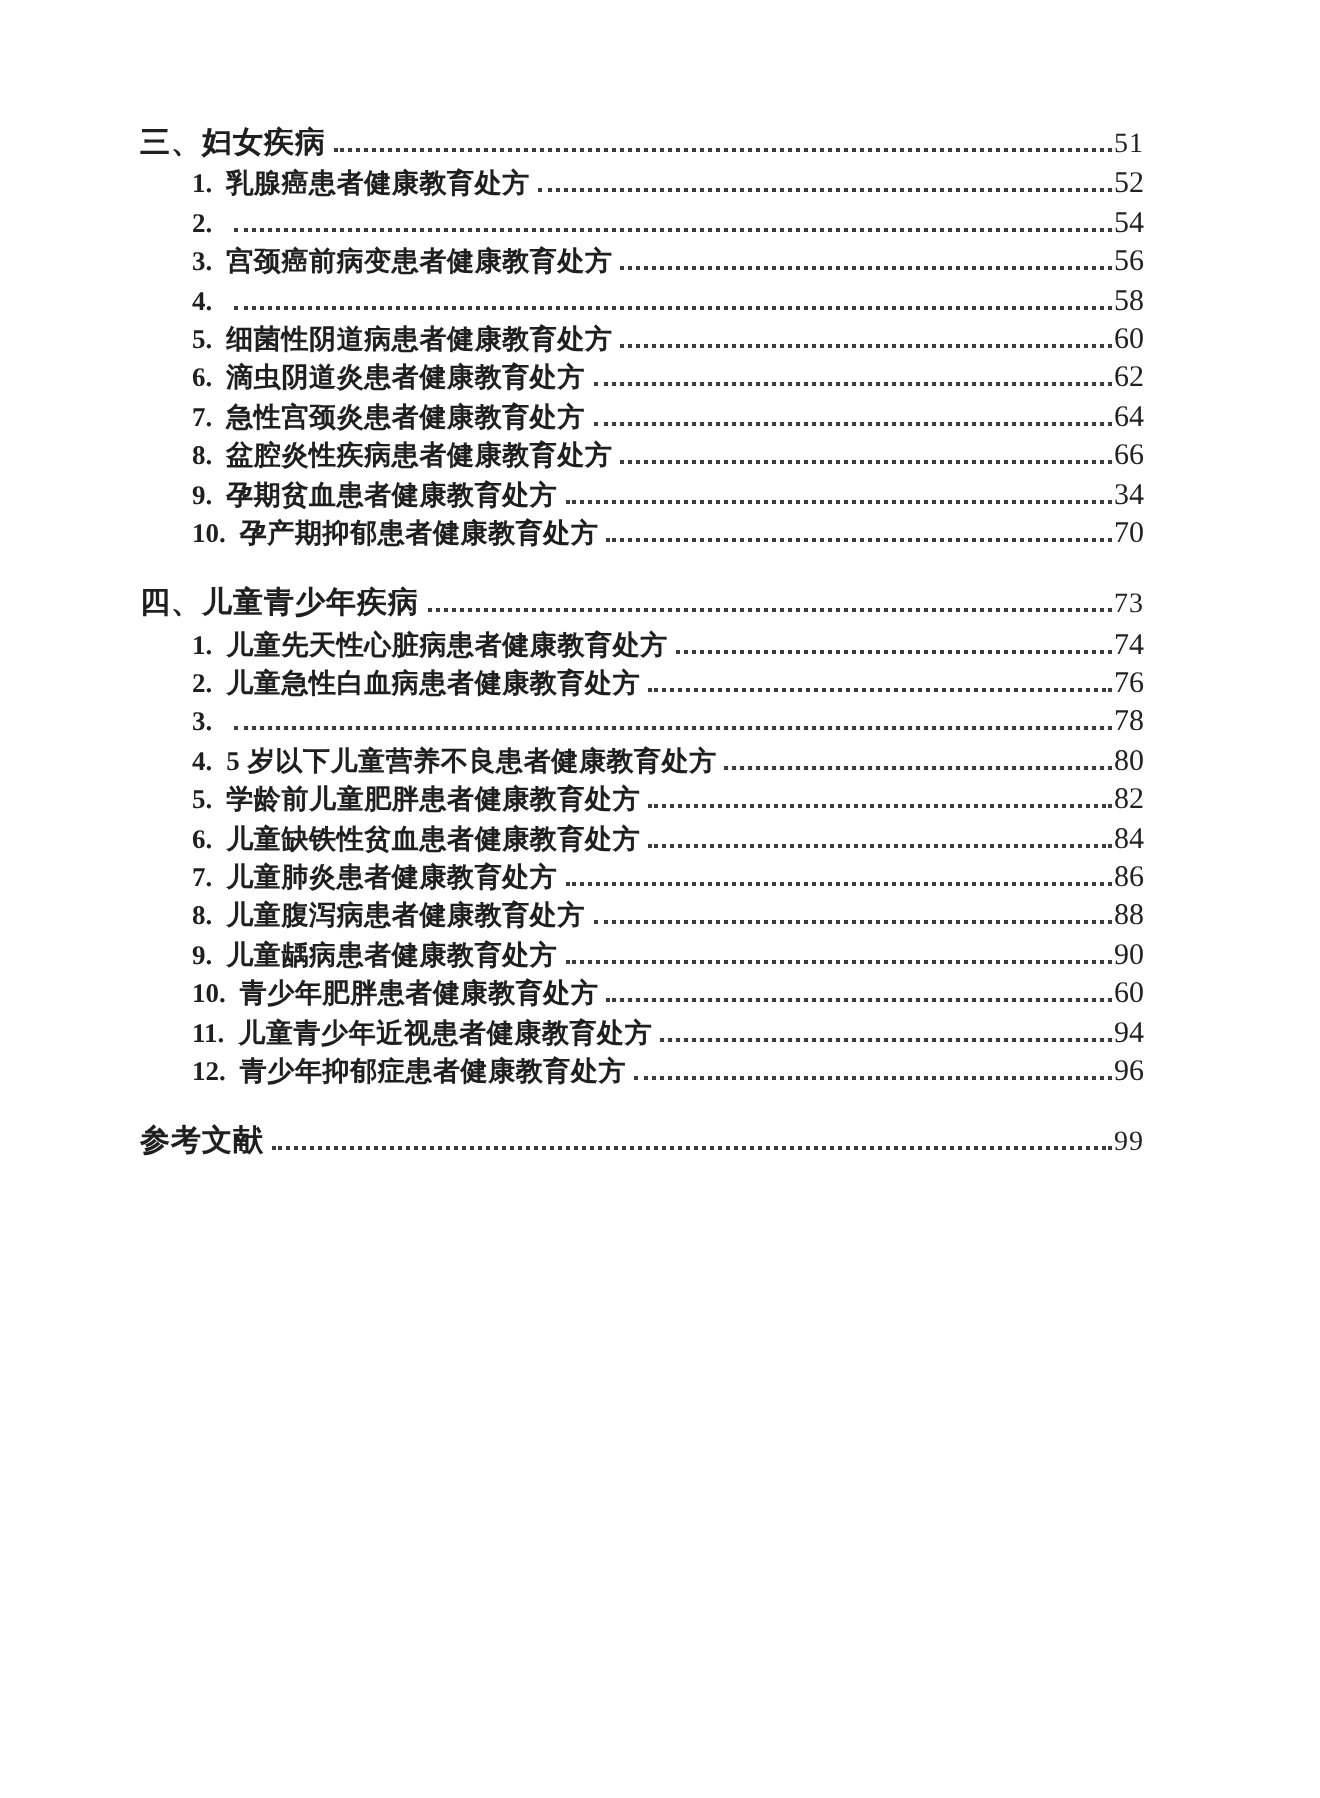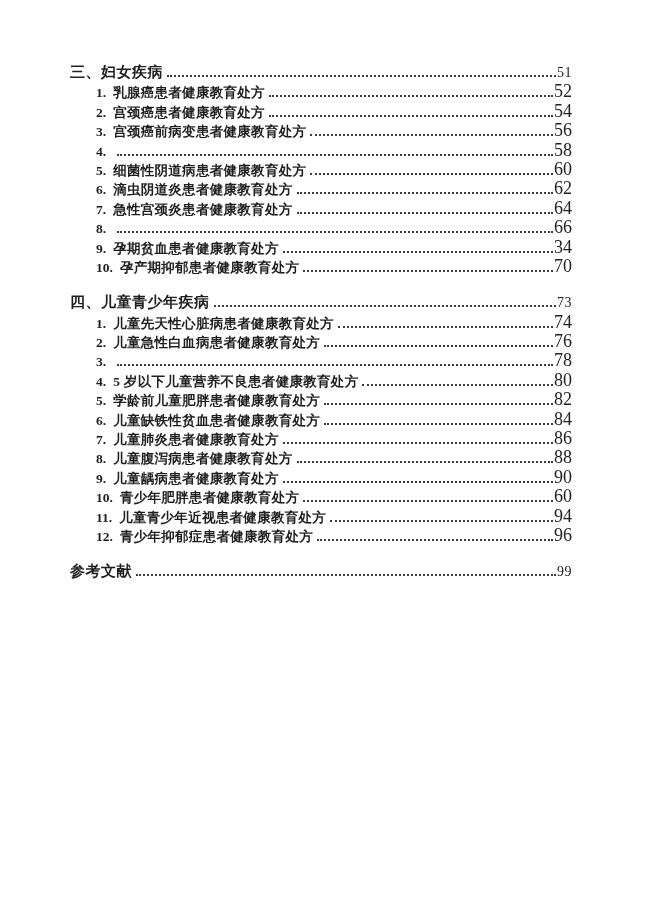--- a/index.html
+++ b/index.html
@@ -46,21 +46,21 @@
   }
   .dots {
     flex: 1;
     min-width: 12px;
     border-bottom: 2px dotted #3c3c3c;
     margin: 0 1px 4px 4px;
     height: 1px;
   }
   .pnum {
     font-weight: 400;
-    font-size: 18px;
+    font-size: 15px;
     color: #222222;
   }
   .sec-row .pnum { font-size: 14px; }
   .footer {
     position: absolute;
     left: 64px;
     top: 837px;
     display: flex;
     align-items: flex-start;
   }
@@ -107,21 +107,20 @@
     <div class="items">
   <div class="row item-row">
     <span class="inum">1.</span>
     <span class="ititle">乳腺癌患者健康教育处方</span>
     <span class="dots"></span>
     <span class="pnum">52</span>
   </div>
 
   <div class="row item-row">
     <span class="inum">2.</span>
-    <span class="ititle">宫颈癌患者健康教育处方</span>
     <span class="dots"></span>
     <span class="pnum">54</span>
   </div>
 
   <div class="row item-row">
     <span class="inum">3.</span>
     <span class="ititle">宫颈癌前病变患者健康教育处方</span>
     <span class="dots"></span>
     <span class="pnum">56</span>
   </div>
@@ -148,20 +147,21 @@
 
   <div class="row item-row">
     <span class="inum">7.</span>
     <span class="ititle">急性宫颈炎患者健康教育处方</span>
     <span class="dots"></span>
     <span class="pnum">64</span>
   </div>
 
   <div class="row item-row">
     <span class="inum">8.</span>
+    <span class="ititle">盆腔炎性疾病患者健康教育处方</span>
     <span class="dots"></span>
     <span class="pnum">66</span>
   </div>
 
   <div class="row item-row">
     <span class="inum">9.</span>
     <span class="ititle">孕期贫血患者健康教育处方</span>
     <span class="dots"></span>
     <span class="pnum">34</span>
   </div>

